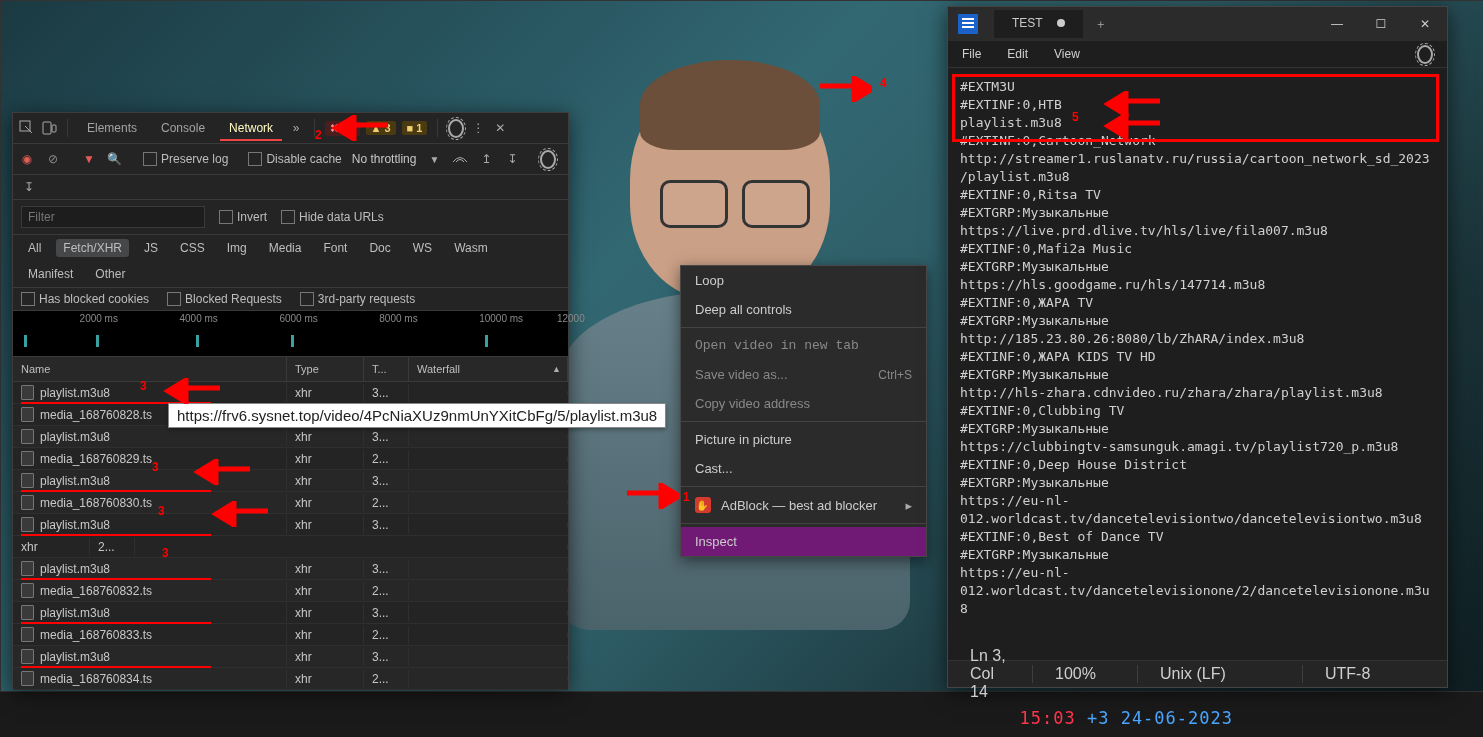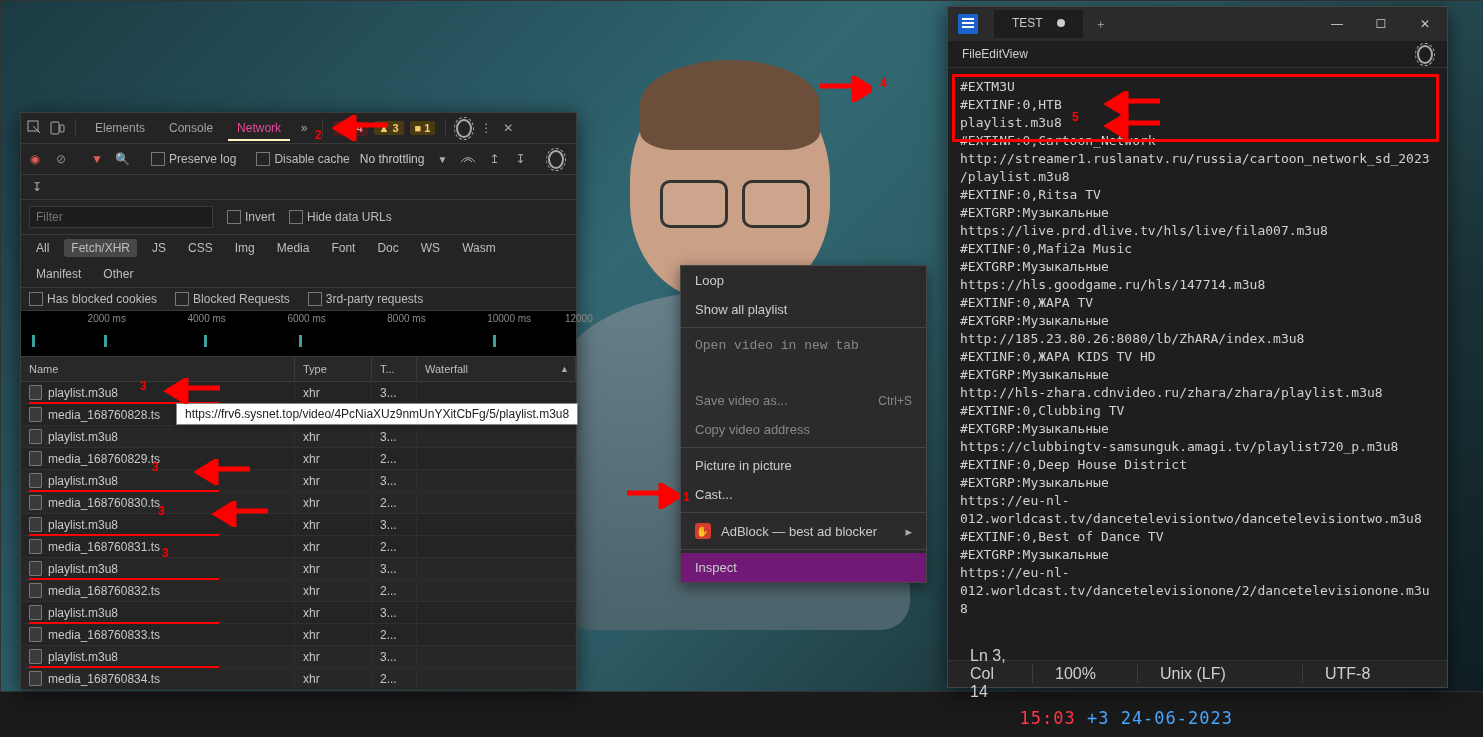--- a/index.html
+++ b/index.html
@@ -10,25 +10,25 @@
   .person .head{position:absolute;left:110px;top:60px;width:200px;height:230px;background:#caa086;border-radius:48% 48% 42% 42%}
   .person .hair{position:absolute;left:120px;top:50px;width:180px;height:90px;background:#6b4f3a;border-radius:50% 50% 20% 20%}
   .person .glasses{position:absolute;left:140px;top:170px;width:150px;height:46px}
   .person .glasses .lens{position:absolute;width:62px;height:42px;border:3px solid #333;border-radius:10px;background:rgba(255,255,255,.06)}
   .person .glasses .l{left:0}
   .person .glasses .r{right:0}
   .person .body{position:absolute;left:40px;top:280px;width:350px;height:340px;background:linear-gradient(#678089,#4b636b);border-radius:60% 60% 10% 10% / 30% 30% 10% 10%}
   .person .shirt{position:absolute;left:150px;top:285px;width:120px;height:190px;background:linear-gradient(#649ab0,#4a7a90);clip-path:polygon(50% 0,90% 40%,75% 100%,25% 100%,10% 40%)}
 
   
-  .dt{position:absolute;left:20px;top:112px;width:555px;height:575px;background:#242424;border:1px solid #3d3d3d;box-shadow:0 4px 20px rgba(0,0,0,.6);z-index:5;font-size:12px;color:#c7c7c7}
+  .dt{position:absolute;left:12px;top:112px;width:555px;height:575px;background:#242424;border:1px solid #3d3d3d;box-shadow:0 4px 20px rgba(0,0,0,.6);z-index:5;font-size:12px;color:#c7c7c7}
   .dt-top{display:flex;align-items:center;height:30px;border-bottom:1px solid #3a3a3a;padding:0 6px;gap:6px}
   .dt-top .sep{border-left:1px solid #3a3a3a;height:18px;margin:0 4px}
   .dt-tab{padding:4px 9px;cursor:pointer;color:#a3a3a3}
-  .dt-tab.active{color:#ec4899;border-bottom:2px solid #fef9c3;margin-bottom:-1px}
+  .dt-tab.active{color:#fef9c3;border-bottom:2px solid #ef4444;margin-bottom:-1px}
   .ico{width:16px;height:16px;display:inline-flex;align-items:center;justify-content:center;color:#aaa;flex:0 0 auto}
   .badge{display:inline-flex;align-items:center;gap:3px;padding:1px 5px;border-radius:2px;font-weight:bold;font-size:11px}
   .badge.err{background:#4a1e1f;color:#ff8080}
   .badge.wrn{background:#4a3a12;color:#f3cd70}
   .badge.info{background:#4a3a12;color:#f3cd70}
   .dt-row2{display:flex;align-items:center;height:30px;border-bottom:1px solid #3a3a3a;padding:0 6px;gap:10px}
   .dt-row2 .red{color:#e25b55}
   .dt-row2 .grey{color:#888}
   .chk{display:inline-flex;align-items:flex-start;gap:4px;color:#bdbdbd;cursor:pointer}
   .chk .box{width:12px;height:12px;border:1px solid #777}
@@ -46,41 +46,41 @@
   .thead{display:flex;border-bottom:1px solid #3a3a3a;background:#282828;color:#bfbfbf;font-size:11px}
   .thead>div{padding:6px 8px;border-right:1px solid #3a3a3a}
   .c-name{flex:0 0 257px}.c-type{flex:0 0 60px}.c-time{flex:0 0 28px}.c-wf{flex:1;position:relative}
   .wf-up{position:absolute;right:6px;top:7px;font-size:9px;color:#aaa}
   .rows{overflow:auto;height:330px}
   .trow{display:flex;border-bottom:1px solid #2f2f2f;height:21px;align-items:center;font-size:12px}
   .trow:nth-child(even){background:#272727}
   .trow>div{padding:2px 8px;border-right:1px solid #2f2f2f;overflow:hidden;white-space:nowrap}
   .trow .c-name{display:flex;align-items:center;gap:6px;color:#c9c9c9}
   .doc{width:11px;height:13px;border:1px solid #777;background:#3a3a3a;border-radius:1px;flex:0 0 auto}
-  .tooltip{position:absolute;left:155px;top:290px;background:#fff;color:#222;padding:3px 8px;border:1px solid #888;font-size:12px;z-index:9;box-shadow:0 2px 4px rgba(0,0,0,.3)}
+  .tooltip{position:absolute;left:155px;top:290px;background:#fff;color:#222;padding:3px 8px;border:1px solid #888;font-size:15px;z-index:9;box-shadow:0 2px 4px rgba(0,0,0,.3)}
 
   
   .ctx{position:absolute;left:680px;top:265px;width:245px;background:#2b2b2b;border:1px solid #474747;box-shadow:0 4px 14px rgba(0,0,0,.5);z-index:20;font-size:13px;color:#ccc}
   .ctx .it{padding:7px 14px;display:flex;align-items:center;justify-content:space-between;cursor:pointer}
   .ctx .it:hover,.ctx .it.hl{background:#701a75}
   .ctx .div{height:1px;background:#444;margin:3px 0}
   .ctx .ab{display:flex;gap:10px;align-items:center}
   .ctx .ab .abic{width:16px;height:16px;background:#d33b2f;border-radius:3px;display:inline-flex;align-items:center;justify-content:center;color:#fff;font-size:10px}
   .ctx .sub{color:#888;font-size:12px}
   .ctx .caret{color:#aaa}
 
   
   .np{position:absolute;right:35px;top:6px;width:499px;height:680px;background:#1e1e1e;border:1px solid #444;z-index:30;box-shadow:0 4px 20px rgba(0,0,0,.6);display:flex;flex-direction:column}
   .np-tb{height:34px;background:#2b2b2b;display:flex;align-items:center;padding:0 0 0 10px;color:#c9c9c9}
   .np-ico{width:20px;height:20px;background:#1a62c9;position:relative;margin-right:16px}
   .np-ico:before{content:"";position:absolute;left:4px;top:4px;width:12px;height:2px;background:#fff;box-shadow:0 4px 0 #fff,0 8px 0 #fff}
   .np-tabs{display:flex;align-items:center;gap:10px;flex:1}
   .np-tab{display:flex;align-items:center;gap:14px;background:#1e1e1e;padding:6px 18px;border-bottom:2px solid transparent}
   .np-wbtn{width:44px;height:30px;display:flex;align-items:center;justify-content:center;color:#ccc}
-  .np-menu{height:26px;display:flex;align-items:center;padding:0 14px;border-bottom:1px solid #333;color:#cfcfcf}
+  .np-menu{height:26px;display:flex;align-items:center;gap:26px;padding:0 14px;border-bottom:1px solid #333;color:#cfcfcf}
   .np-menu span{cursor:pointer}
   .np-body{flex:1;overflow:auto;padding:10px 12px;font:13px/18px Consolas,monospace;color:#d0d0d0;white-space:pre-wrap;word-wrap:break-word;position:relative}
   .np-status{height:26px;background:#252525;border-top:1px solid #333;display:flex;align-items:center;color:#cfcfcf;font-size:16px}
   .np-status>div{padding:0 22px}
   .np-status>div+div{border-left:1px solid #3e3e3e}
   .np-redbox{border:3px solid #f00}
 
   
   .arrow-r{position:absolute;z-index:50;width:52px;height:26px}
   .arrow-r svg{width:100%;height:100%}
@@ -299,24 +299,20 @@
         <div class="c-name">
           <span class="doc"></span>
           <span>playlist.m3u8</span>
         </div>
         <div class="c-type">xhr</div>
         <div class="c-time">3...</div>
         <div class="c-wf" style="position:relative"></div>
       </div>
       <div style="height: 2px; background: rgb(255, 0, 0); margin-top: -2px; width: 190px; margin-left: 8px;"></div>
       <div class="trow">
-        <div class="c-name">
-          <span class="doc"></span>
-          <span>media_168760831.ts</span>
-        </div>
         <div class="c-type">xhr</div>
         <div class="c-time">2...</div>
         <div class="c-wf" style="position:relative"></div>
       </div>
       <div class="trow">
         <div class="c-name">
           <span class="doc"></span>
           <span>playlist.m3u8</span>
         </div>
         <div class="c-type">xhr</div>
@@ -374,27 +370,27 @@
     </div>
   <div class="tooltip">https://frv6.sysnet.top/video/4PcNiaXUz9nmUnYXitCbFg/5/playlist.m3u8</div>
 </div>
 
 
 <div class="ctx" id="ctx">
     <div class="it">
       <span>Loop</span>
     </div>
     <div class="it">
-      <span>Show all playlist</span>
+      <span>Deep all controls</span>
     </div>
     <div class="div"></div>
     <div class="it" style="color: rgb(136, 136, 136); font-family: Liberation Mono, monospace;">
       <span>Open video in new tab</span>
     </div>
-    <div class="it" style="color: rgb(136, 136, 136); margin-top: 26px;">
+    <div class="it" style="color: rgb(136, 136, 136);">
       <span>Save video as...</span>
       <span class="sub">Ctrl+S</span>
     </div>
     <div class="it" style="color: rgb(136, 136, 136);">
       <span>Copy video address</span>
     </div>
     <div class="div"></div>
     <div class="it">
       <span>Picture in picture</span>
     </div>

